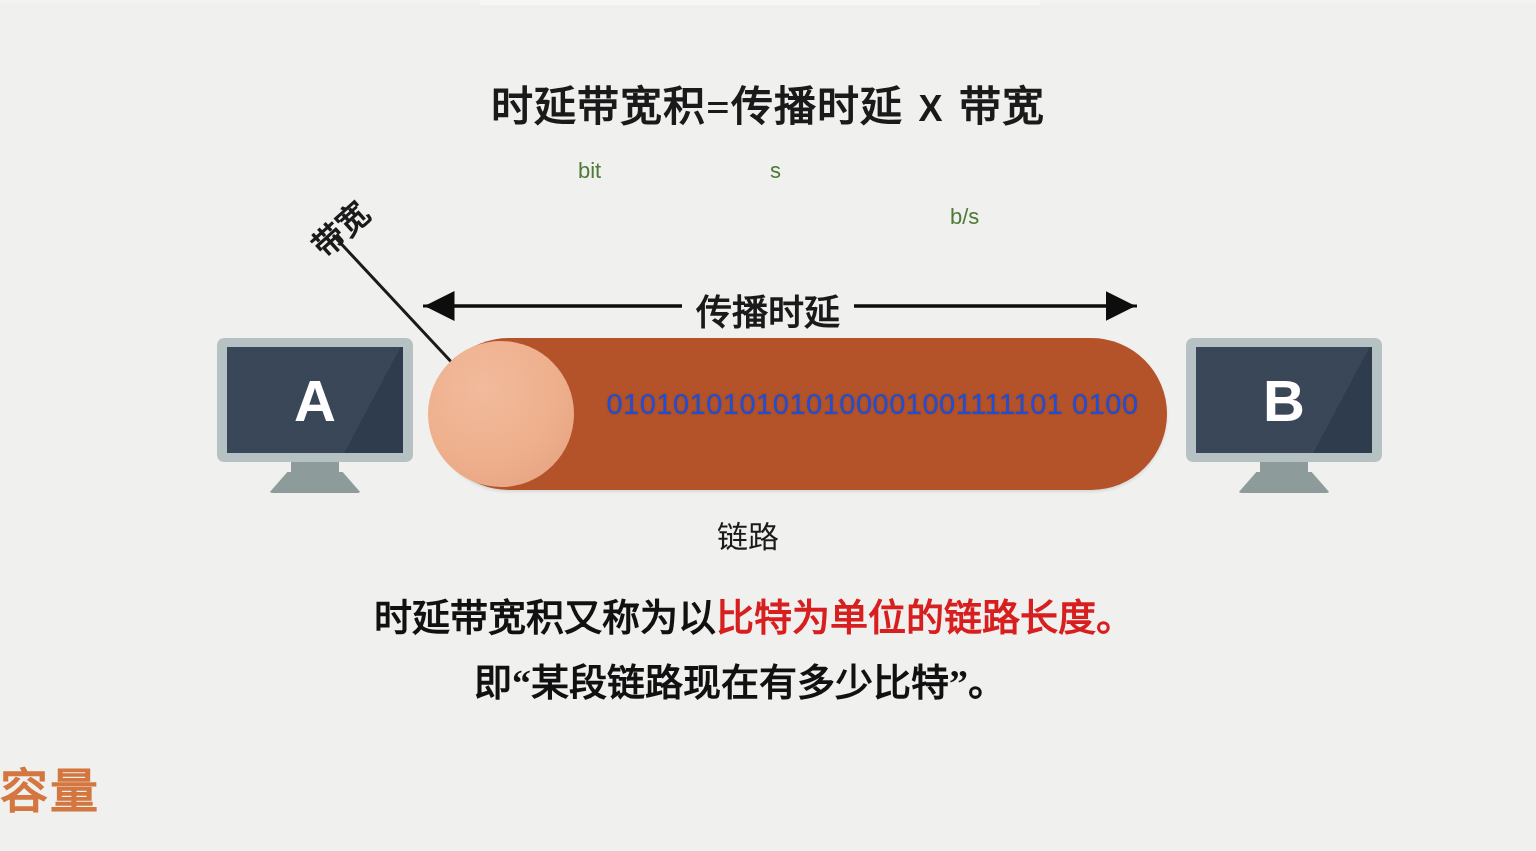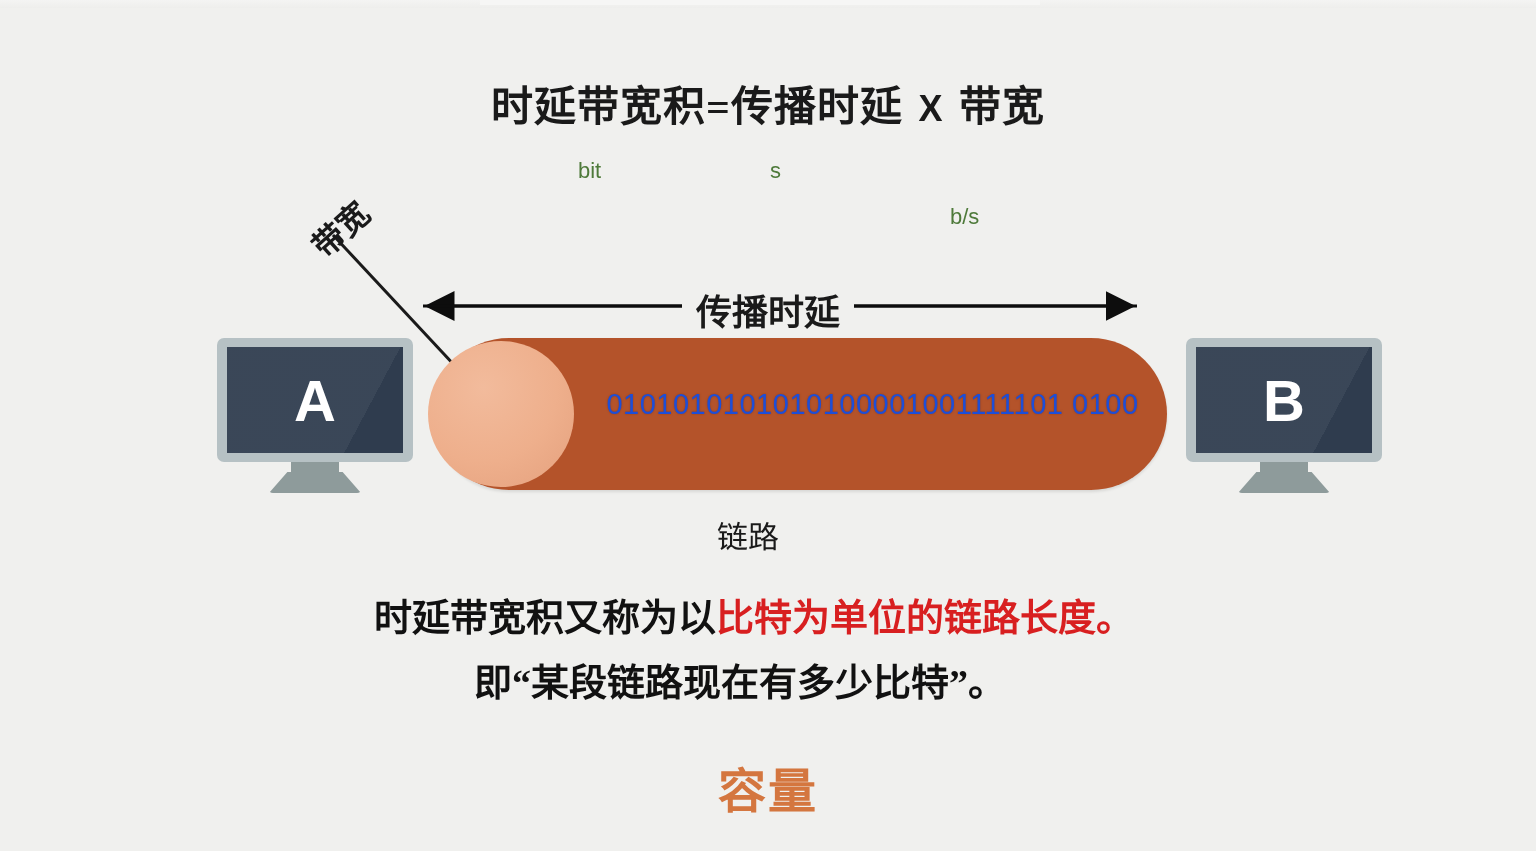--- a/index.html
+++ b/index.html
@@ -251,21 +251,20 @@
     color: #d81f20;
   }
   .body-line-1 { position: relative; left: -14px; }
   .body-line-2 { position: relative; left: -28px; }
 
   .capacity {
     position: absolute;
     left: 0;
     top: 752px;
     width: 1536px;
-    text-align: center;
     font-size: 48px;
     font-weight: bold;
     color: #d4763f;
     letter-spacing: 2px;
   }
 </style>
 </head>
 <body>
 
 <div class="top-band"></div>

